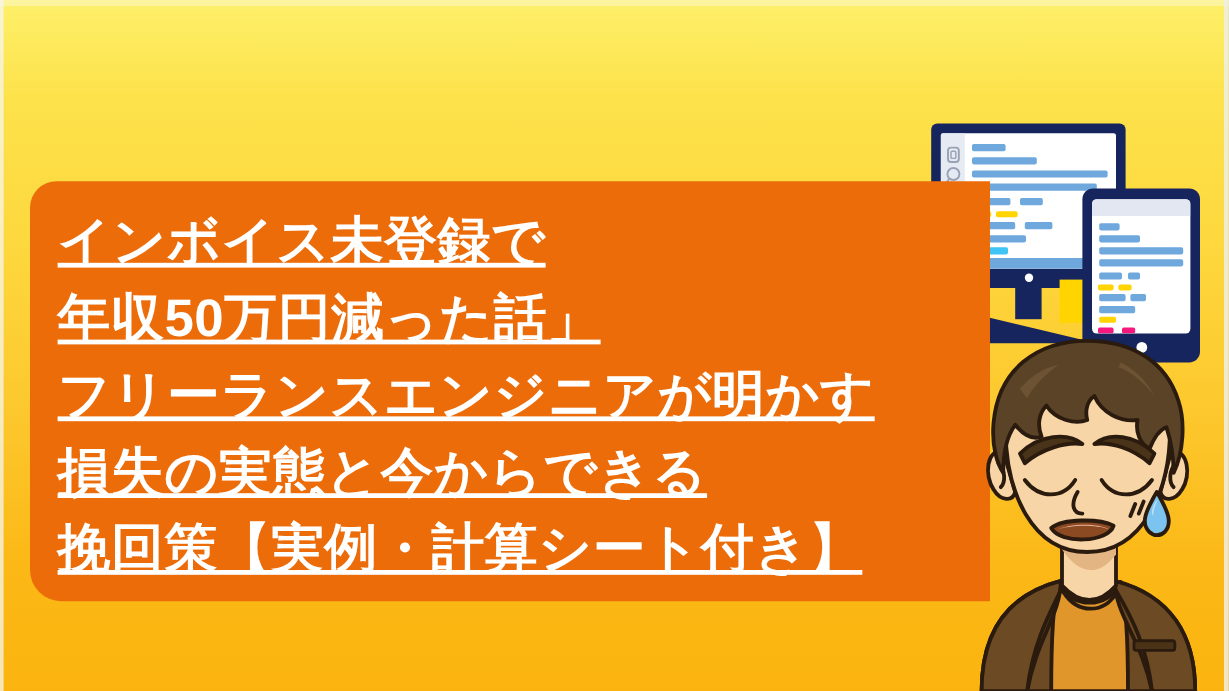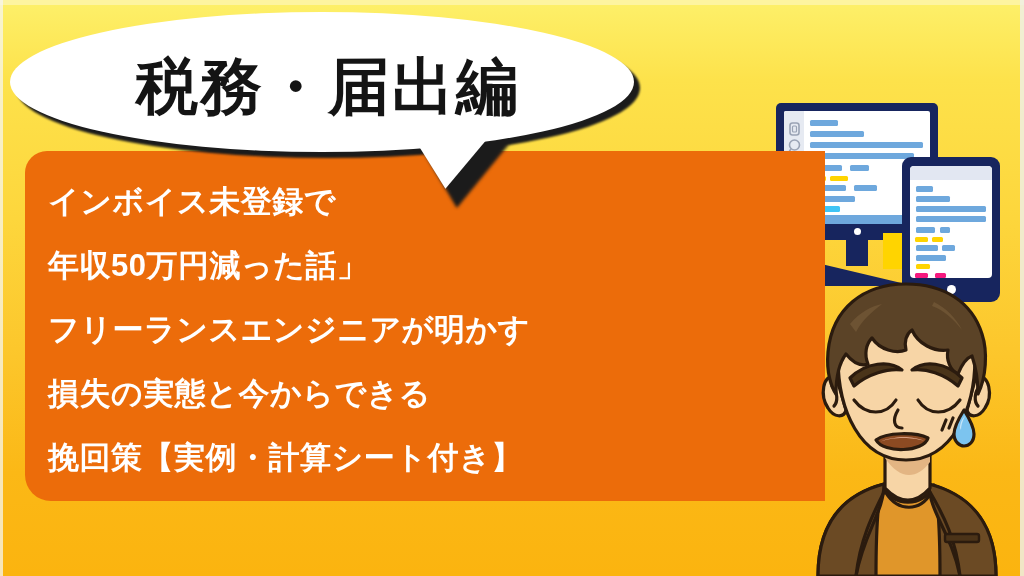--- a/index.html
+++ b/index.html
@@ -28,25 +28,26 @@
 
   
   #orange-panel{
     position:absolute;left:25px;top:151px;width:800px;height:350px;
     background:#ec6c0a;
     border-radius:22px 0 0 26px;
   }
   #headline{
     position:absolute;left:48px;top:170px;width:740px;
     color:#ffffff;
-    font-size:31px;
+    font-size:44px;
     font-weight:bold;
     line-height:64px;
     letter-spacing:.5px;
     white-space:pre-line;
+    text-decoration:underline;
   }
 
   
   #bubble-wrap{
     position:absolute;left:4px;top:8px;width:680px;height:180px;
   }
   #bubble-shadow{
     position:absolute;left:12px;top:10px;width:624px;height:162px;
     filter:blur(1px);
   }
@@ -262,25 +263,14 @@
       <path fill="#f0b9a0" d="M92 160 C104 154 126 154 136 159 C126 155 102 155 92 160 Z"></path>
 
       <path class="stroke" fill="#7cc4ef" stroke-width="2.2" d="M176 128 C176 128 166 144 166 152 C166 160 172 164 176 164 C181 164 186 160 186 152 C186 144 176 128 176 128 Z"></path>
       <path fill="#ffffff" opacity=".55" d="M172 146 C172 140 175 136 177 134 C174 140 173 144 173 148 Z"></path>
 
       <path class="stroke" fill="none" stroke-width="2.2" d="M158 138 L154 148"></path>
       <path class="stroke" fill="none" stroke-width="2.2" d="M165 136 L161 146"></path>
     </svg>
   </div>
 
-  <div id="bubble-wrap">
-    <div id="bubble-shadow">
-      <div class="tail" id="tail-shadow"></div>
-      <div class="ell"></div>
-    </div>
-    <div id="bubble-body">
-      <div class="tail" id="tail-body"></div>
-      <div class="ell"></div>
-      <div id="bubble-text">税務・届出編</div>
-    </div>
-  </div>
 
 </div>
 
 </body></html>

